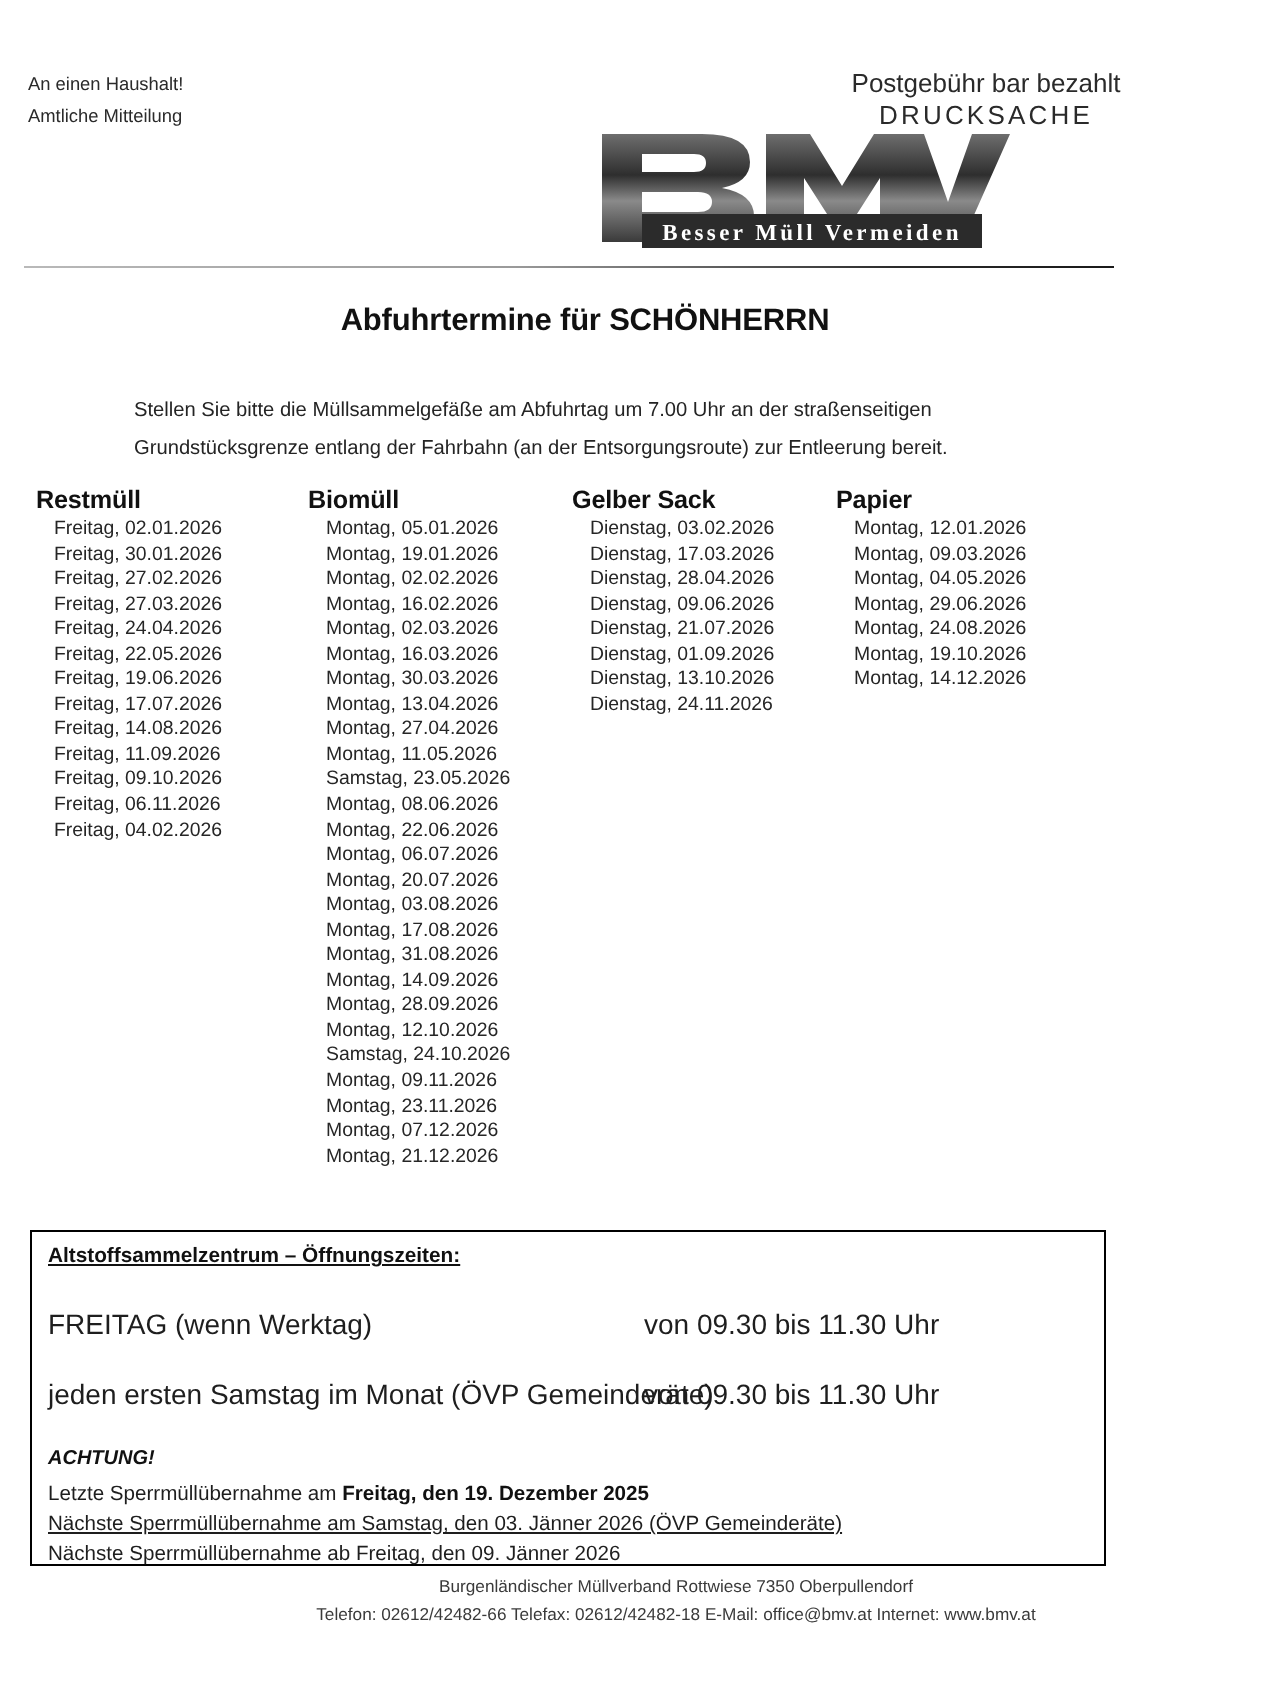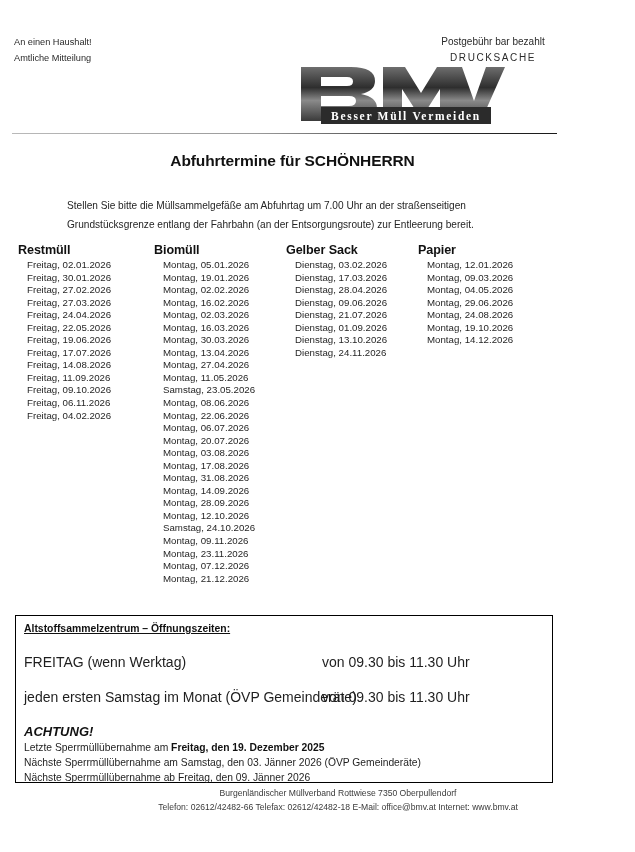--- a/index.html
+++ b/index.html
@@ -29,21 +29,21 @@
     left: 14px;
     top: 34px;
     font-size: 9.2px;
     line-height: 16px;
     color: #2a2a2a;
   }
   .hdr-right {
     position: absolute;
     left: 398px;
     top: 34px;
-    font-size: 10px;
+    font-size: 13px;
     line-height: 16px;
     color: #2a2a2a;
     text-align: center;
     width: 190px;
   }
   .hdr-right .sperr {
     letter-spacing: 1.6px;
   }
 
   
@@ -155,35 +155,35 @@
   .row .val { position: absolute; top: 0; white-space: nowrap; }
   .row-friday { top: 38px; height: 14px; }
   .row-friday .val { left: 298px; }
   .row-saturday { top: 73px; height: 14px; }
   .row-saturday .val { left: 298px; }
 
   .achtung {
     position: absolute;
     left: 8px;
     top: 108px;
-    font-size: 13px;
+    font-size: 10px;
     font-weight: bold;
     font-style: italic;
     color: #111;
   }
   .note {
     position: absolute;
     left: 8px;
     font-size: 10.3px;
     line-height: 14px;
     color: #1e1e1e;
     white-space: nowrap;
   }
   .note-1 { top: 125px; }
-  .note-2 { top: 140px; }
+  .note-2 { top: 140px; text-decoration: underline; }
   .note-3 { top: 155px; }
   .note b { font-weight: bold; color: #111; }
 
   
   .footer {
     position: absolute;
     left: 0;
     top: 786px;
     width: 620px;
     text-align: center;

